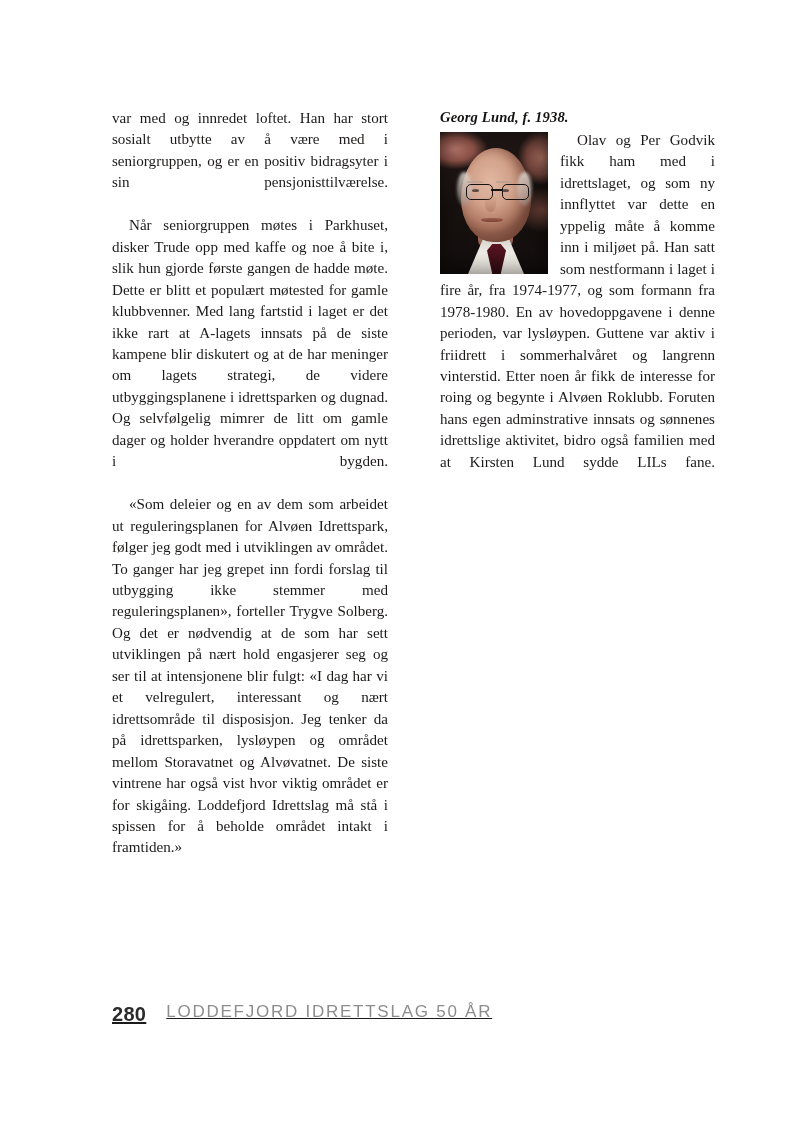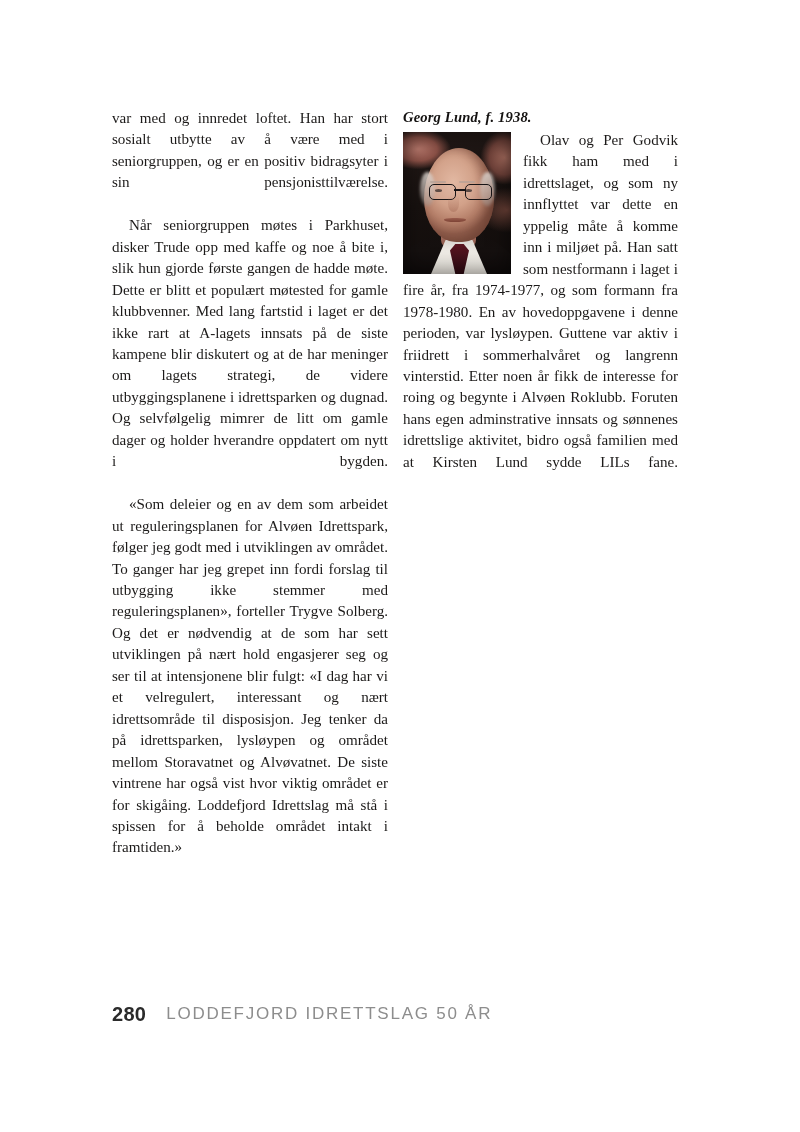--- a/index.html
+++ b/index.html
@@ -32,21 +32,21 @@
     text-align: justify;
     text-justify: inter-word;
     hyphens: manual;
     color: #1c1a19;
   }
   .col-left {
     left: 112px;
     width: 276px;
   }
   .col-right {
-    left: 403px;
+    left: 440px;
     width: 275px;
   }
 
   .para {
     margin: 0;
     text-indent: 0;
   }
   .para.indent {
     text-indent: 17px;
   }
@@ -206,22 +206,23 @@
     box-shadow: inset 0 0 22px rgba(0,0,0,0.55);
     pointer-events: none;
   }
 
   
   .footer {
     position: absolute;
     left: 112px;
     top: 1003px;
     display: flex;
-    align-items: center;
+    align-items: flex-start;
     gap: 20px;
+    text-decoration: underline;
   }
   .folio {
     font-family: "Liberation Sans", "DejaVu Sans", sans-serif;
     font-size: 20px;
     font-weight: bold;
     color: #2b2b2b;
     letter-spacing: 0.3px;
   }
   .running-head {
     font-family: "Liberation Sans", "DejaVu Sans", sans-serif;

